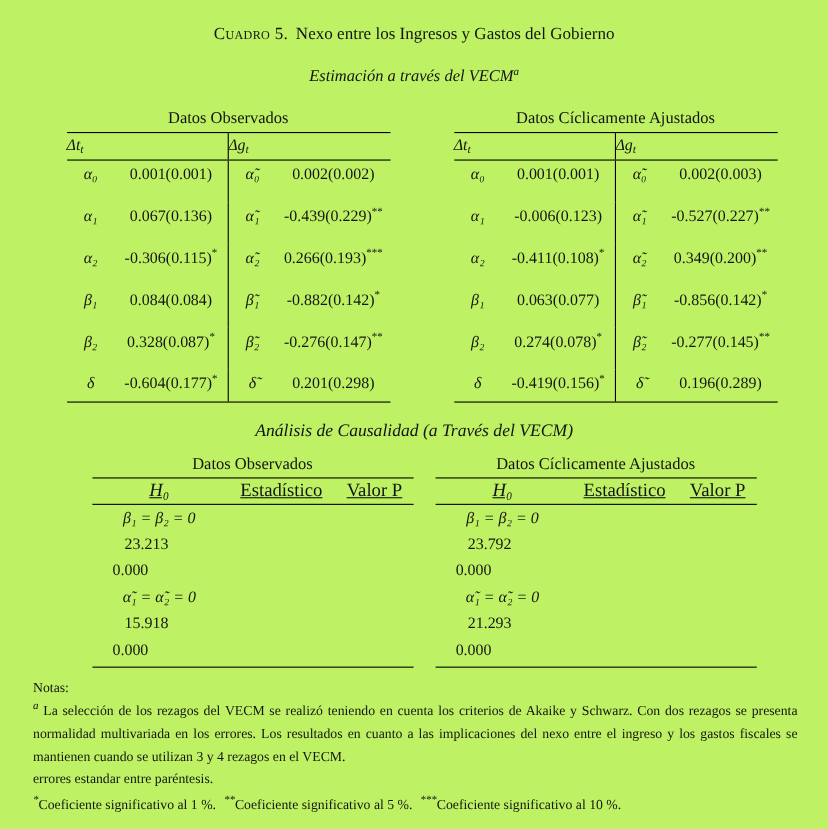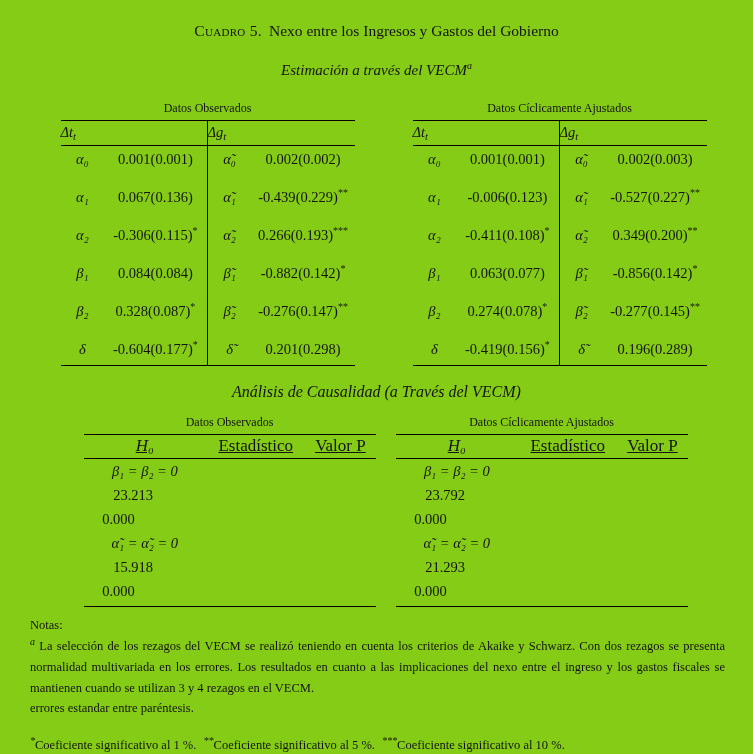--- a/index.html
+++ b/index.html
@@ -1,35 +1,35 @@
 <!DOCTYPE html>
 <html><head>
 <meta charset="utf-8">
 <style>
   * { box-sizing: border-box; }
   html, body { margin: 0; padding: 0; background: #ffffff; }
   .page {
     width: 753px; height: 754px; overflow: hidden;
-    background: #84cc16; color: #141414;
+    background: #bef264; color: #141414;
     font-family: "Liberation Serif", "DejaVu Serif", serif;
     padding-top: 22px; position: relative;
   }
   .center { text-align: center; }
   .title { font-size: 15.5px; }
   .sc { font-variant: small-caps; margin-right: 7px; letter-spacing: .3px; }
   .subtitle { margin-top: 22px; font-style: italic; font-size: 15px; }
   .subtitle sup, .fn sup { font-style: italic; }
   sup { font-size: 10px; line-height: 0; }
   sub { font-size: 10.5px; line-height: 0; vertical-align: -3px; }
   .math { font-style: italic; }
 
   
   .main-tables { display: flex; justify-content: center; gap: 58px; margin-top: 20px; padding-left: 14px; }
   .etable { width: 294px; }
-  .cap { text-align: center; font-size: 12px; margin-bottom: 2px; line-height: 19px; }
+  .cap { text-align: center; font-size: 15px; margin-bottom: 2px; line-height: 19px; }
   .ehead { display: flex; border-top: 1.4px solid #000; border-bottom: 1.4px solid #000; }
   .ehead .hc { flex: 1 1 50%; text-align: left; font-size: 14.5px; padding: 2px 0 4px; line-height: 18px; }
   .ehead .hc.first { border-right: 1.4px solid #000; }
   .ebody { border-bottom: 1.4px solid #000; }
   .erow { display: flex; }
   .eh { flex: 1 1 50%; display: flex; padding: 4px 0 15px; }
   .eh.h1 { border-right: 1.4px solid #000; }
   .erow.last .eh { padding-bottom: 6px; }
   .sym { width: 30%; text-align: center; font-size: 14.5px; line-height: 19px; }
   .vals { flex: 1; text-align: center; font-size: 14.5px; }
@@ -44,21 +44,21 @@
   .cc1 { width: 42%; } .cc2 { width: 34%; } .cc3 { width: 24%; }
   .cbody { border-bottom: 1.3px solid #000; padding: 1px 0 2px; }
   .crow { display: flex; font-size: 14.5px; flex-direction: column; }
   .crow > div { line-height: 19px; }
 
   
   .notes { margin: 10px 28px 0 30px; font-size: 12.5px; }
   .nlabel { line-height: 17px; }
   .fn-a { margin-top: 2px; text-align: justify; line-height: 21px; }
   .fn-se { line-height: 19px; }
-  .fn-sig { margin-top: 18px; line-height: 19px; }
+  .fn-sig { margin-top: 4px; line-height: 19px; }
   .sig-seg { margin-right: 4px; }
 </style>
 </head>
 <body>
 
 <div class="page">
 
   <div class="center title">
     <span class="sc">Cuadro 5.</span><span>Nexo entre los Ingresos y Gastos del Gobierno</span>
   </div>

